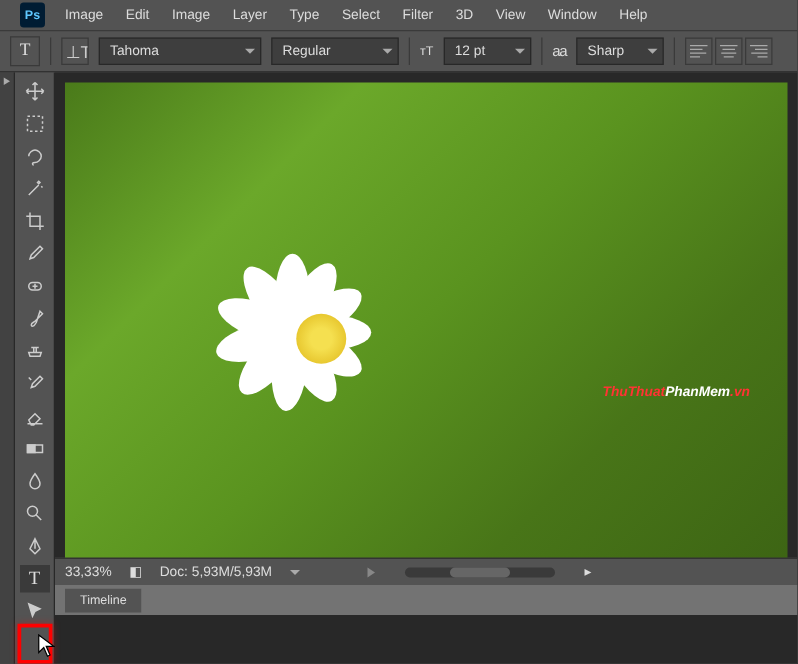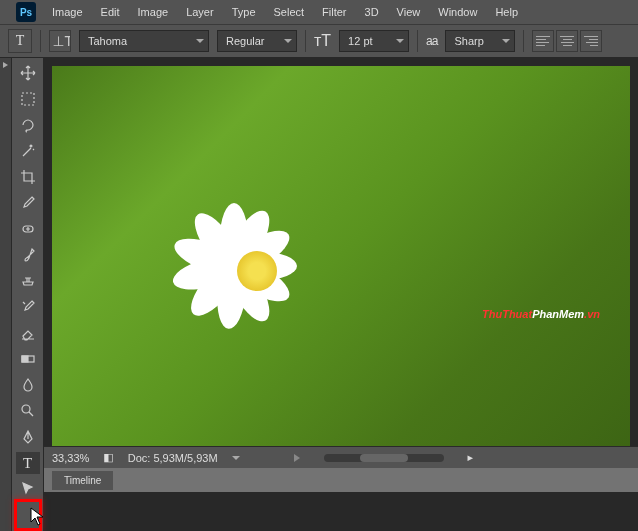--- a/index.html
+++ b/index.html
@@ -71,27 +71,27 @@
   <div class="orient-icon">
     <svg viewBox="0 0 16 16">
         <text x="2" y="12" font-size="10" fill="#ccc">⊥T</text>
       </svg>
   </div>
   <div class="dd" style="width:130px">
     <span>Tahoma</span>
     <div style="flex:1"></div>
       <div class="arrow"></div>
   </div>
-  <div class="dd" style="width:80px">
+  <div class="dd" style="width:102px">
     <span>Regular</span>
     <div style="flex:1"></div>
       <div class="arrow"></div>
   </div>
   <div class="divider"></div>
-  <span style="font-size:16px">тT</span>
+  <span style="font-size:10px">тT</span>
   <div class="dd" style="width:70px">
     <span>12 pt</span>
     <div style="flex:1"></div>
       <div class="arrow"></div>
   </div>
   <div class="divider"></div>
   <span class="aa-icon">aa</span>
   <div class="dd" style="width:70px">
     <span>Sharp</span>
     <div style="flex:1"></div>

